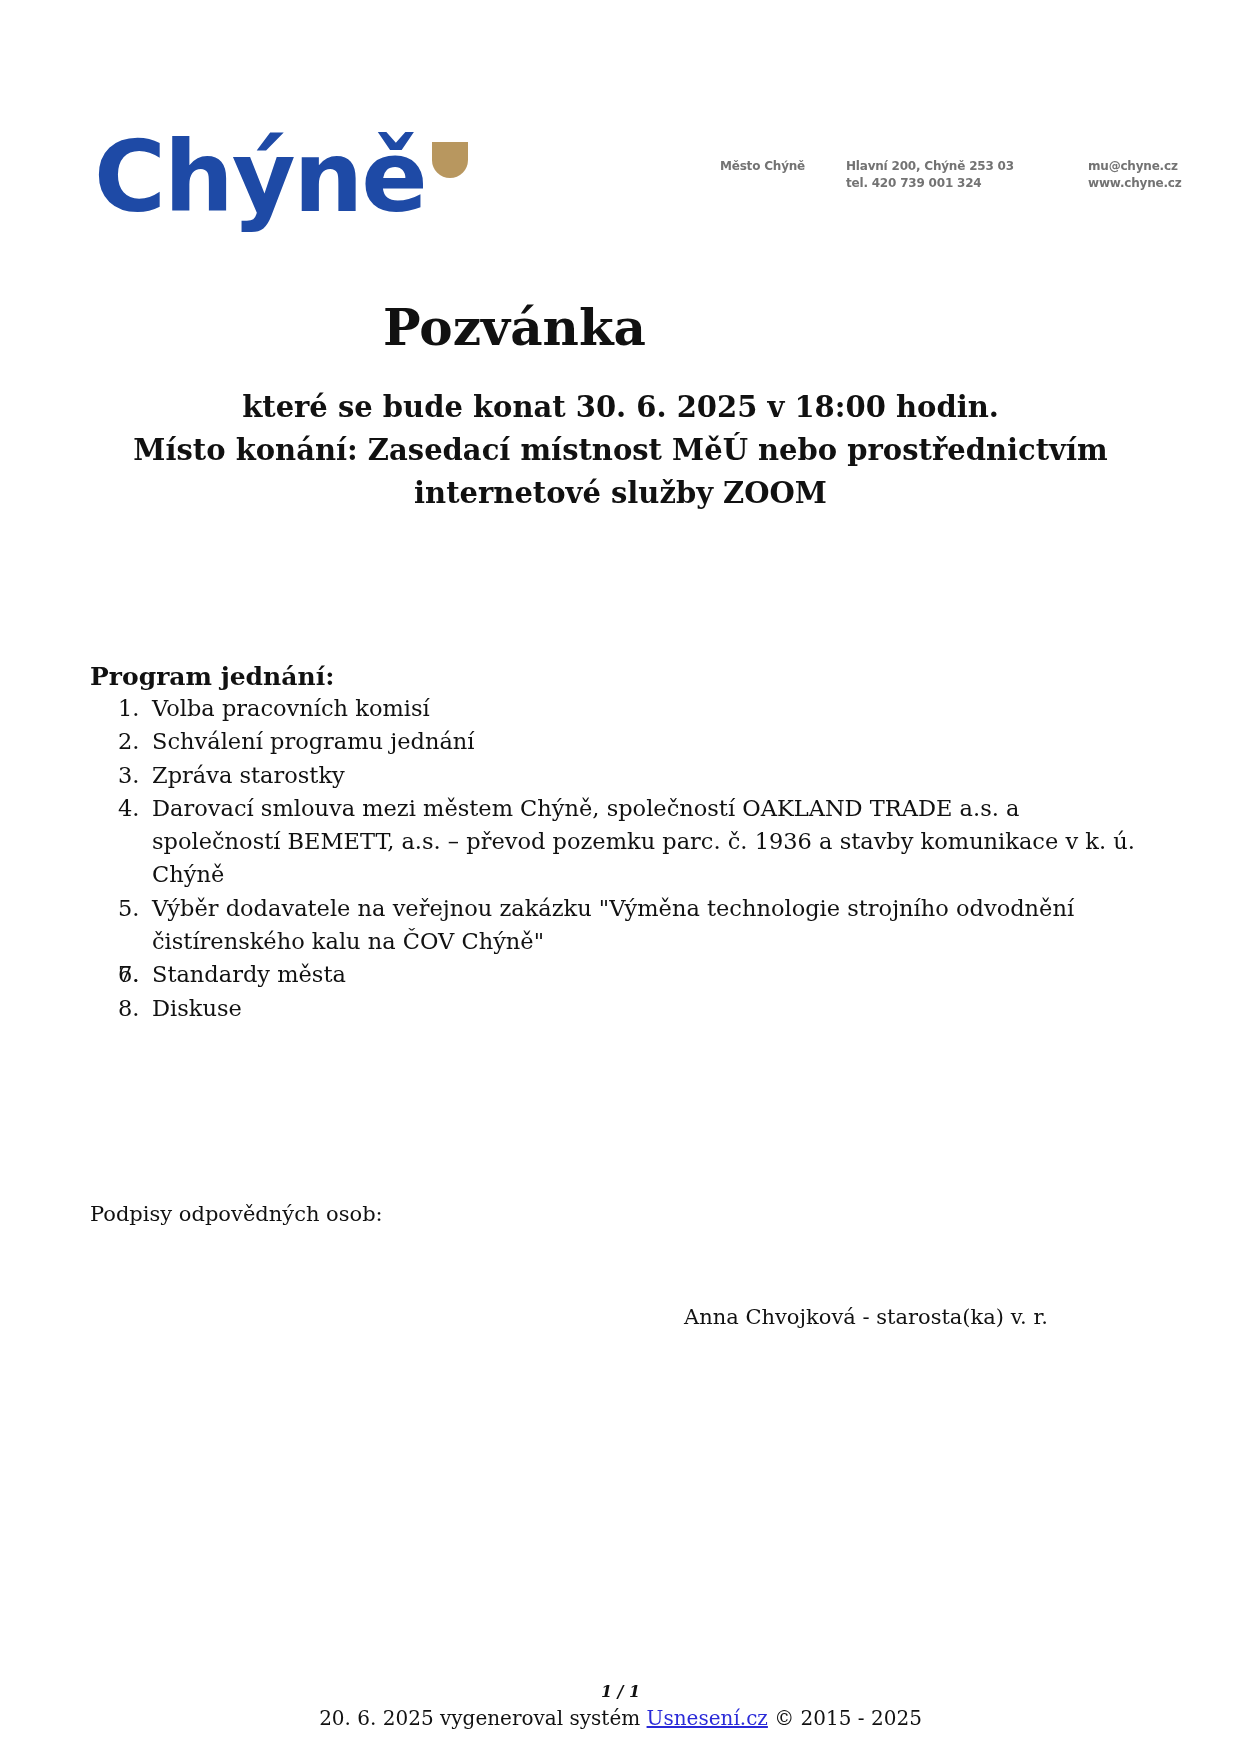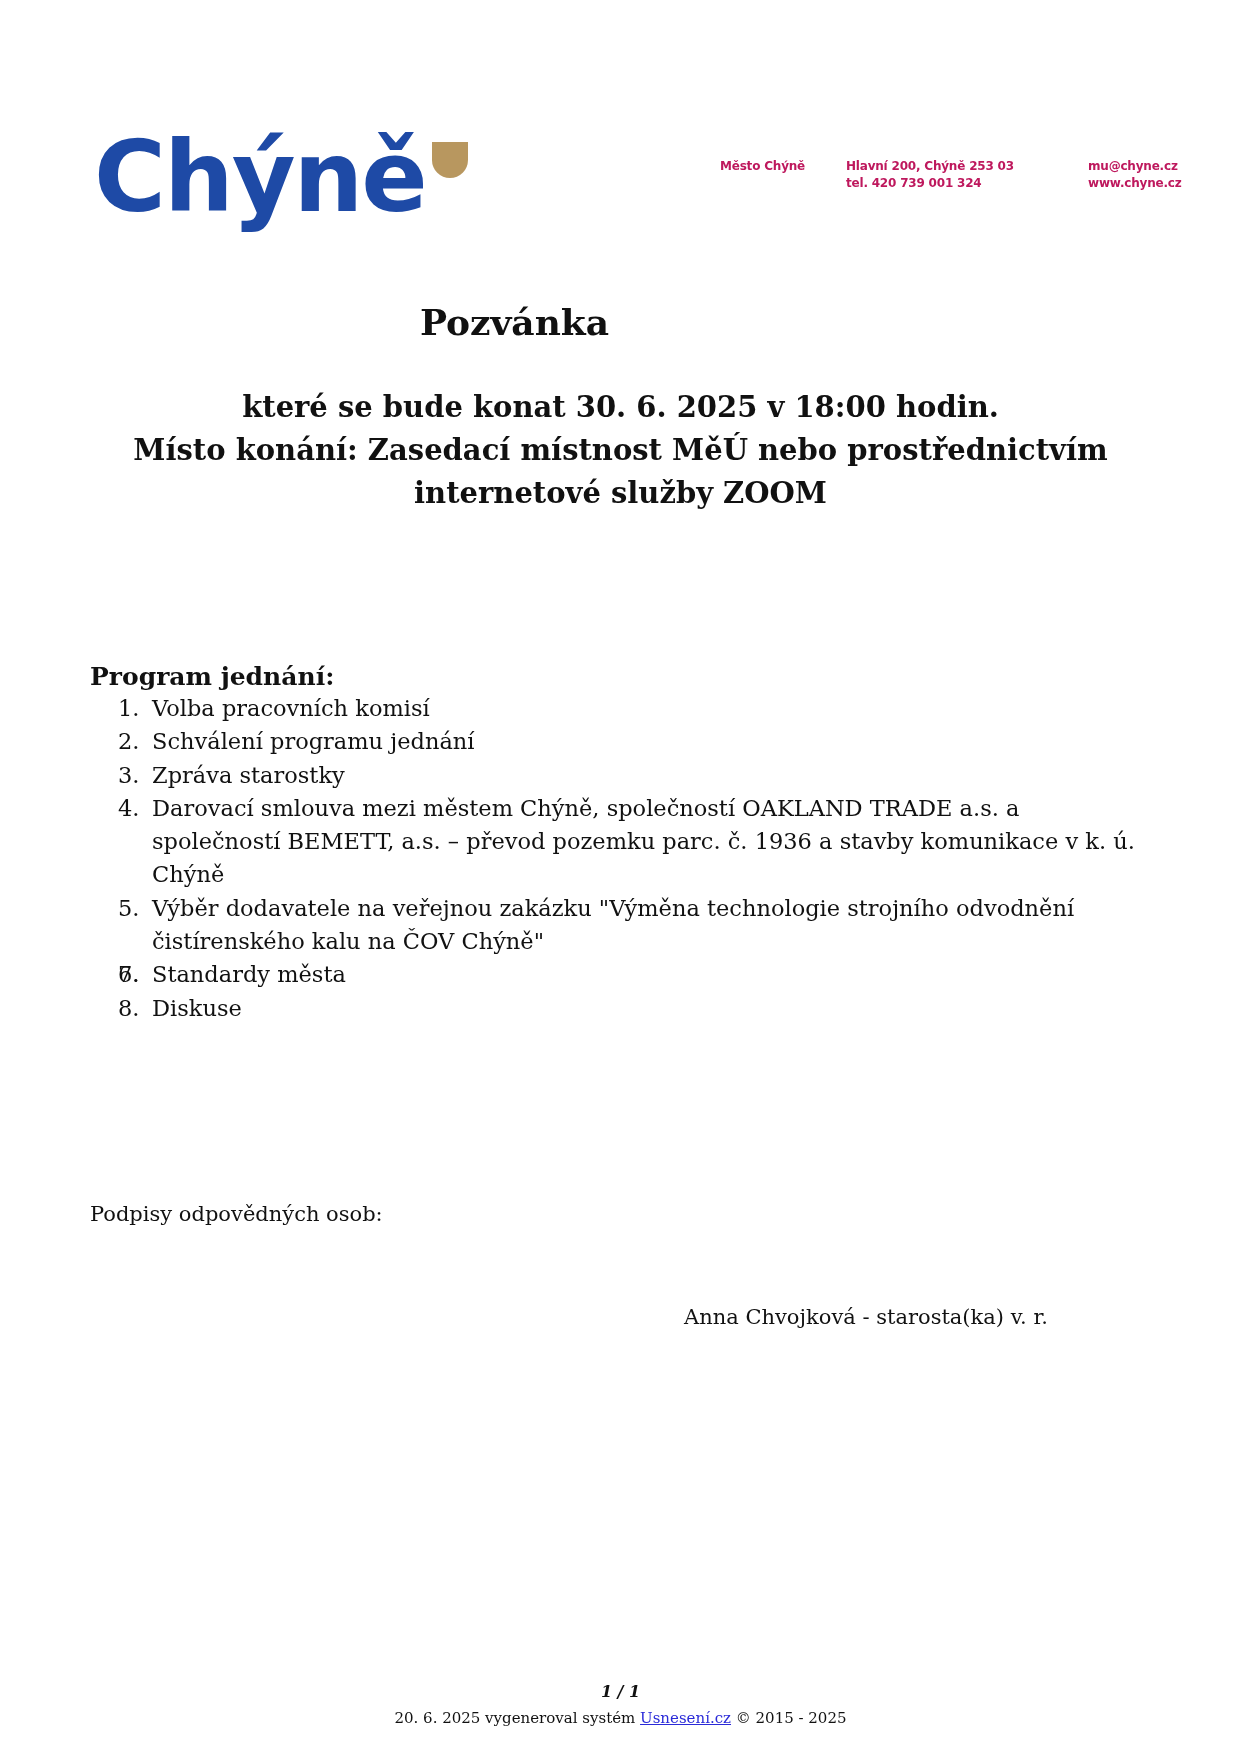--- a/index.html
+++ b/index.html
@@ -7,45 +7,45 @@
          font-family: "DejaVu Serif", "Liberation Serif", serif; color: #111; }
   .abs { position: absolute; }
 
   
   .logo { left: 94px; top: 128px; height: 120px; display: flex; align-items: flex-start; }
   .logo-text { font-family: "DejaVu Sans", "Liberation Sans", sans-serif; font-weight: bold;
                font-size: 98px; line-height: 1; color: #1e4aa6; letter-spacing: -2px; }
   .logo-shield { width: 36px; height: 36px; background: #b8975f; margin-left: 6px; margin-top: 14px;
                  border-radius: 0 0 18px 18px; }
   .contact { font-family: "DejaVu Sans", "Liberation Sans", sans-serif; font-size: 12px;
-             color: #be185d; line-height: 17px; font-weight: bold; letter-spacing: -0.2px; }
+             color: #737373; line-height: 17px; font-weight: bold; letter-spacing: -0.2px; }
   .c1 { left: 720px; top: 158px; }
   .c2 { left: 846px; top: 158px; }
   .c3 { left: 1060px; top: 158px; margin-left: 28px; }
 
   
-  .title { left: 0; width: 1029px; top: 294px; text-align: center; font-weight: bold;
-           font-size: 36px; line-height: 56px; }
+  .title { left: 0; width: 1029px; top: 300px; text-align: center; font-weight: bold;
+           font-size: 50px; line-height: 56px; }
   .subtitle { left: 100px; width: 1041px; top: 386px; text-align: center; font-weight: bold;
               font-size: 29px; line-height: 43px; }
 
   
   .program-heading { left: 90px; top: 636px; font-weight: bold; font-size: 25px; line-height: 34px; margin-top: 24px; }
   .agenda { left: 90px; top: 692px; width: 1060px; margin: 0; padding: 0; list-style: none;
             font-size: 22.5px; line-height: 33.3px; }
   .agenda li { position: relative; padding-left: 62px; }
   .agenda .num { position: absolute; left: 28px; top: 0; }
 
   .signatures-label { left: 90px; top: 1199px; font-size: 21px; line-height: 30px; }
   .signature { left: 684px; top: 1302px; font-size: 21px; line-height: 30px; }
 
   
   .footer-page { left: 0; width: 1241px; top: 1682px; text-align: center; font-weight: bold;
                  font-style: italic; font-size: 16px; line-height: 20px; }
-  .footer-line { left: 0; width: 1241px; top: 1707px; text-align: center; font-size: 15px; line-height: 22px; }
+  .footer-line { left: 0; width: 1241px; top: 1707px; text-align: center; font-size: 20px; line-height: 22px; }
   .footer-line a { color: #2a2ad8; text-decoration: underline; }
 </style>
 </head>
 <body>
 
 <div class="abs logo">
   <span class="logo-text">Chýně</span>
   <span class="logo-shield"></span>
 </div>
 

